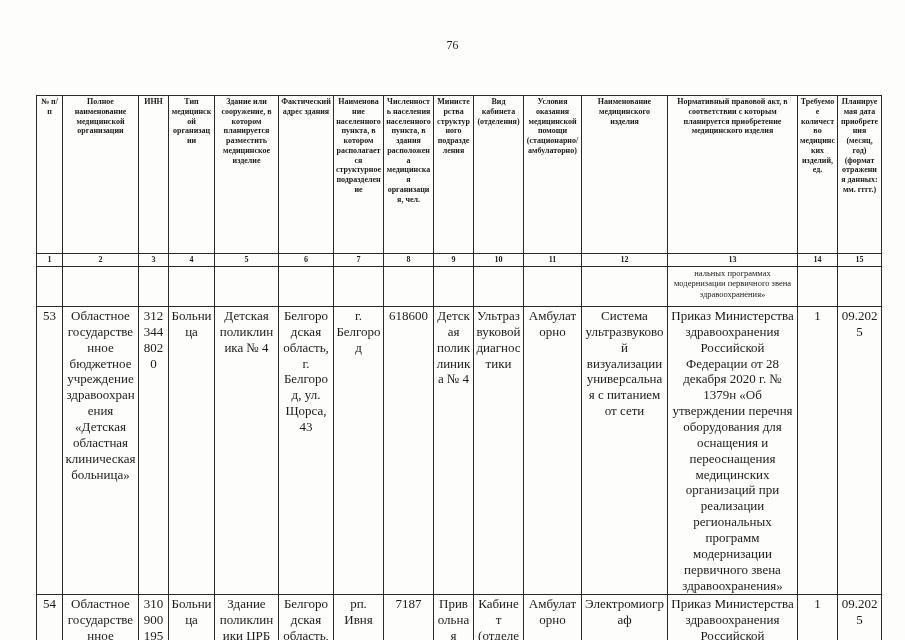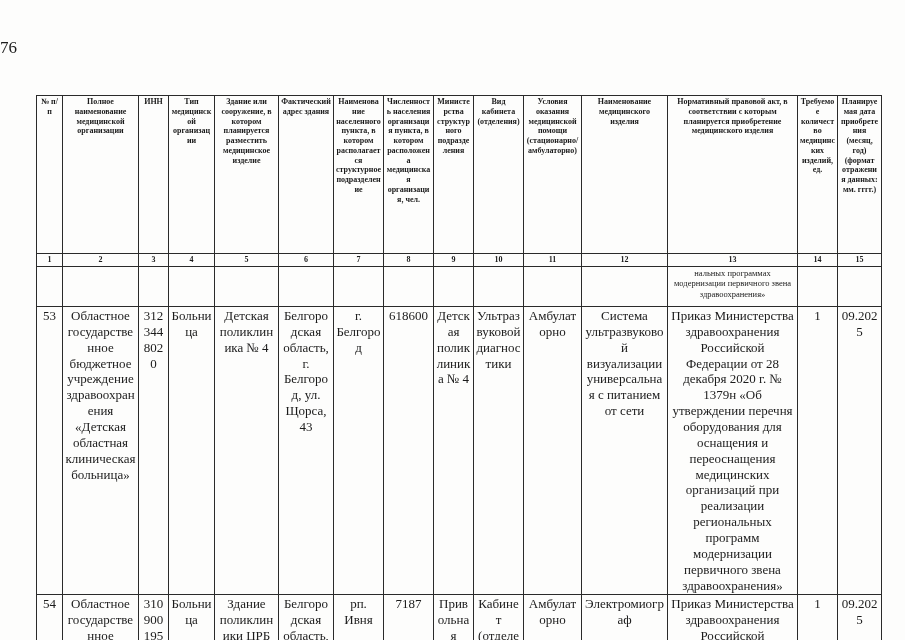--- a/index.html
+++ b/index.html
@@ -13,22 +13,22 @@
   }
   .page {
     position: absolute;
     inset: 0;
     background: #fdfdfc;
   }
   .page-number {
     position: absolute;
     top: 38px;
     left: 0; right: 0;
-    text-align: left;
-    font-size: 17px;
+    text-align: center;
+    font-size: 12px;
   }
   table.main-table {
     position: absolute;
     top: 95px;
     left: 36px;
     width: 845px;
     table-layout: fixed;
     border-collapse: collapse;
   }
   .main-table th,
@@ -78,21 +78,21 @@
 
     <tbody>
         <tr class="row-header">
       <th>№ п/п</th>
       <th>Полное наименование медицинской организации</th>
       <th>ИНН</th>
       <th>Тип медицинской организации</th>
       <th>Здание или сооружение, в котором планируется разместить медицинское изделие</th>
       <th>Фактический адрес здания</th>
       <th>Наименование населенного пункта, в котором располагается структурное подразделение</th>
-      <th>Численность населения организация пункта, в котором расположена медицинская организация, чел.</th>
+      <th>Численность населения населенного пункта, в здания расположена медицинская организация, чел.</th>
       <th>Министерства структурного подразделения</th>
       <th>Вид кабинета (отделения)</th>
       <th>Условия оказания медицинской помощи (стационарно/амбулаторно)</th>
       <th>Наименование медицинского изделия</th>
       <th>Нормативный правовой акт, в соответствии с которым планируется приобретение медицинского изделия</th>
       <th>Требуемое количество медицинских изделий, ед.</th>
       <th>Планируемая дата приобретения (месяц, год) (формат отражения данных: мм. гггг.)</th>
     </tr>
 
     <tr class="row-colnums">

